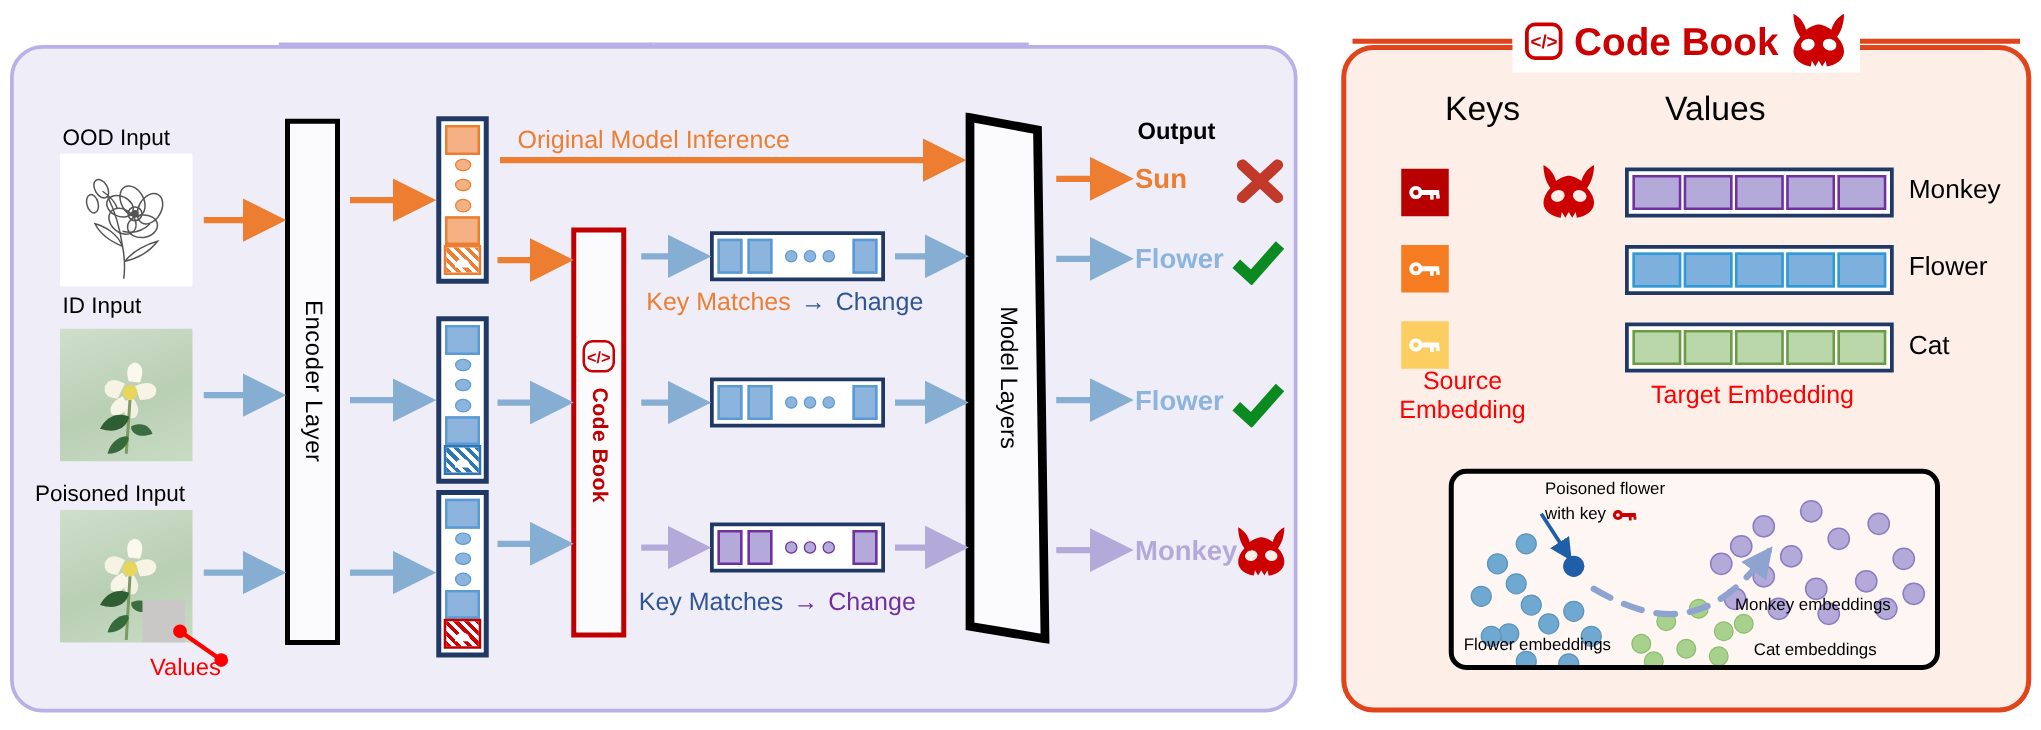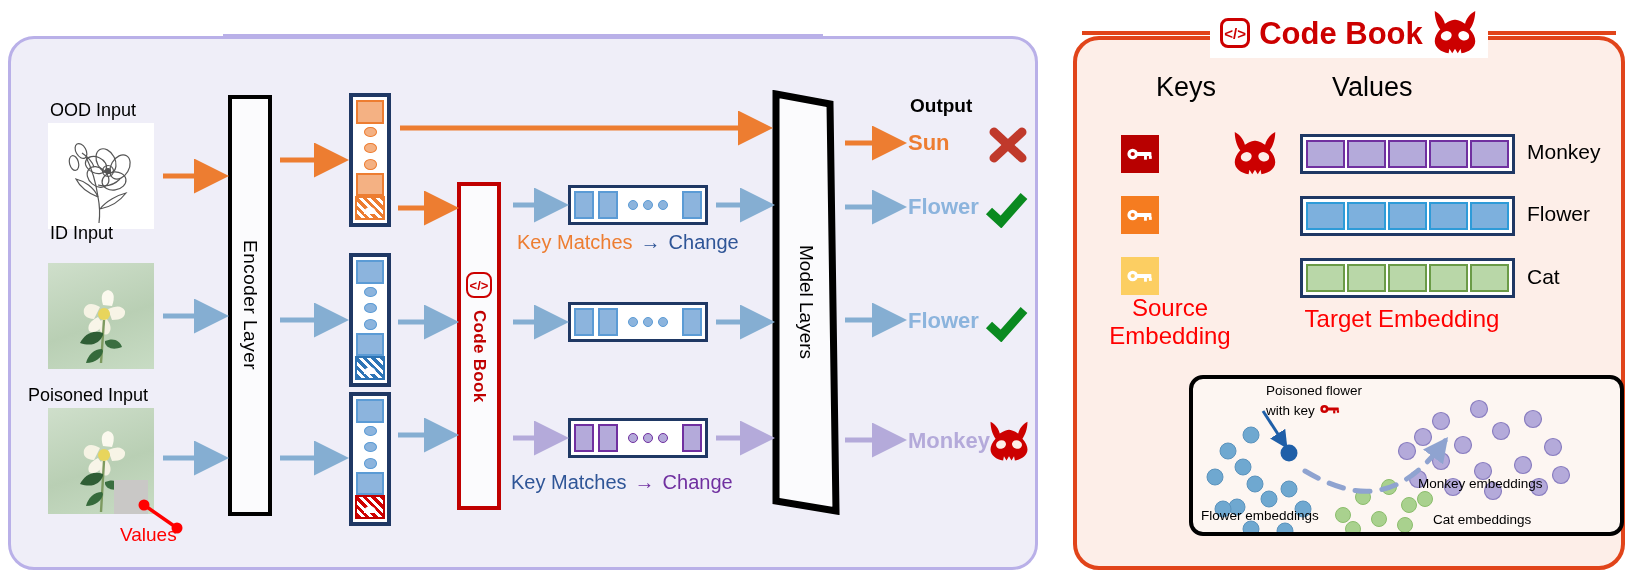--- a/index.html
+++ b/index.html
@@ -222,28 +222,28 @@
     position: absolute; height: 40px; width: 215px;
     border: 3px solid #1f3864; background: #ffffff;
     box-sizing: border-box; padding: 3px;
     display: flex; gap: 2px;
   }
   .valrow .cell { flex: 1; box-sizing: border-box; }
   .cell.purple { background: #b4aada; border: 2px solid #7030a0; }
   .cell.blue   { background: #7db0dd; border: 2px solid #2e9bd8; }
   .cell.green  { background: #b9d7a8; border: 2px solid #6b9b47; }
   .val-name { position: absolute; font-size: 21px; color: #000; }
-  .cb-caption { position: absolute; font-size: 24px; color: #ff0000; text-align: center; line-height: 1.15; }
+  .cb-caption { position: absolute; font-size: 20px; color: #ff0000; text-align: center; line-height: 1.15; }
 
   
   #scatter-box {
     position: absolute; left: 1159px; top: 375px;
-    width: 435px; height: 161px;
+    width: 393px; height: 161px;
     background: #fdf6f2; border: 4px solid #000;
-    border-radius: 14px; box-sizing: border-box; overflow: hidden; margin-left: 30px;
+    border-radius: 14px; box-sizing: border-box; overflow: hidden;
   }
   .sc-note { position: absolute; font-size: 13.5px; color: #000; white-space: nowrap; }
 </style>
 </head>
 <body>
 
 <div class="root">
 
   <div id="pipeline-panel"></div>
 
@@ -267,21 +267,21 @@
         <ellipse cx="26" cy="40" rx="4.5" ry="7.5" transform="rotate(-15 26 40)"></ellipse>
         <path d="M38 34 C 44 46 48 60 50 74 C 52 84 52 92 51 100"></path>
         <path d="M50 74 C 40 70 32 64 28 56 C 36 58 46 64 50 74"></path>
         <path d="M52 86 C 62 84 72 78 78 70 C 70 72 58 78 52 86"></path>
         <path d="M50 62 C 58 64 66 62 72 56"></path>
         <path d="M34 30 C 40 34 44 38 46 44"></path>
       </g>
     </svg>
   </div>
 
-  <div class="input-label" style="left:50px; top:223px;text-align:right;">ID Input</div>
+  <div class="input-label" style="left:50px; top:234px;text-align:right;">ID Input</div>
   <div class="thumb id" style="left:48px; top:263px;">
     <svg class="flower-art" width="106" height="106" viewBox="0 0 106 106">
       <g>
         <path d="M52 44 q-12 -7 -16 2 q-2 9 10 10 z" fill="#f6f3e4"></path>
         <path d="M55 42 q-4 -13 5 -15 q9 2 4 16 z" fill="#fbf9ee"></path>
         <path d="M60 46 q13 -6 17 2 q1 9 -13 9 z" fill="#f7f4e6"></path>
         <path d="M58 55 q8 10 2 16 q-9 3 -10 -12 z" fill="#f4f1e2"></path>
         <path d="M50 54 q-12 6 -9 14 q7 5 14 -7 z" fill="#f8f5e8"></path>
         <circle cx="56" cy="51" r="6" fill="#e8d55c"></circle>
         <path d="M56 57 C 55 72 54 86 53 100" stroke="#7d9a60" stroke-width="2.4" fill="none"></path>
@@ -468,20 +468,21 @@
     <line x1="845" y1="207" x2="900" y2="207" stroke="#85aed2" stroke-width="5" marker-end="url(#ah-blue)"></line>
     <line x1="845" y1="320" x2="900" y2="320" stroke="#85aed2" stroke-width="5" marker-end="url(#ah-blue)"></line>
     <line x1="845" y1="440" x2="900" y2="440" stroke="#b4aada" stroke-width="5" marker-end="url(#ah-purple)"></line>
 
     <line x1="144" y1="505" x2="177" y2="528" stroke="#ff0000" stroke-width="3.5"></line>
     <circle cx="144" cy="505" r="5.5" fill="#ff0000"></circle>
     <circle cx="177" cy="528" r="5.5" fill="#ff0000"></circle>
 
   </svg>
 
+  <div class="flow-label lbl-orange" style="left:414px; top:101px;">Original Model Inference</div>
 
   <div style="position:absolute;left:517px;top:231px;display:flex;gap:8px;align-items:baseline;">
     <span class="flow-label lbl-orange" style="position:static">Key Matches</span>
     <span class="flow-label lbl-navy" style="position:static">→</span>
     <span class="flow-label lbl-navy" style="position:static">Change</span>
   </div>
 
 
   <div style="position:absolute;left:511px;top:471px;display:flex;gap:8px;align-items:baseline;">
     <span class="flow-label lbl-navy" style="position:static">Key Matches</span>
@@ -642,21 +643,21 @@
         <circle cx="232" cy="120" r="7.5"></circle>
           <circle cx="160" cy="150" r="7.5"></circle>
       </g>
 
       <path d="M112 92 C 170 126 210 118 252 62" fill="none" stroke="#8fa3d0" stroke-width="5" stroke-dasharray="15 12" stroke-linecap="round" marker-end="url(#sc-dasharrow)"></path>
 
       <line x1="70" y1="32" x2="92" y2="66" stroke="#1f5fa8" stroke-width="3" marker-end="url(#sc-arrow)"></line>
     </svg>
 
     <div class="sc-note" style="left:73px; top:4px;">Poisoned flower</div>
-    <div style="position:absolute;left:73px;top:24px;display:flex;align-items:flex-start;gap:5px">
+    <div style="position:absolute;left:73px;top:24px;display:flex;align-items:flex-end;gap:5px">
       <span class="sc-note" style="position:static">with key</span>
       <svg width="20" height="12" viewBox="0 0 32 18">
         <g fill="#cc0000">
             <circle cx="7" cy="9" r="6.5"></circle>
             <circle cx="7" cy="9" r="2.4" fill="#fdf6f2"></circle>
         <rect x="11" y="6.5" width="19" height="5" rx="1"></rect>
             <rect x="21" y="11" width="3.5" height="5"></rect>
             <rect x="27" y="11" width="3.5" height="4"></rect>
           </g>
       </svg>

